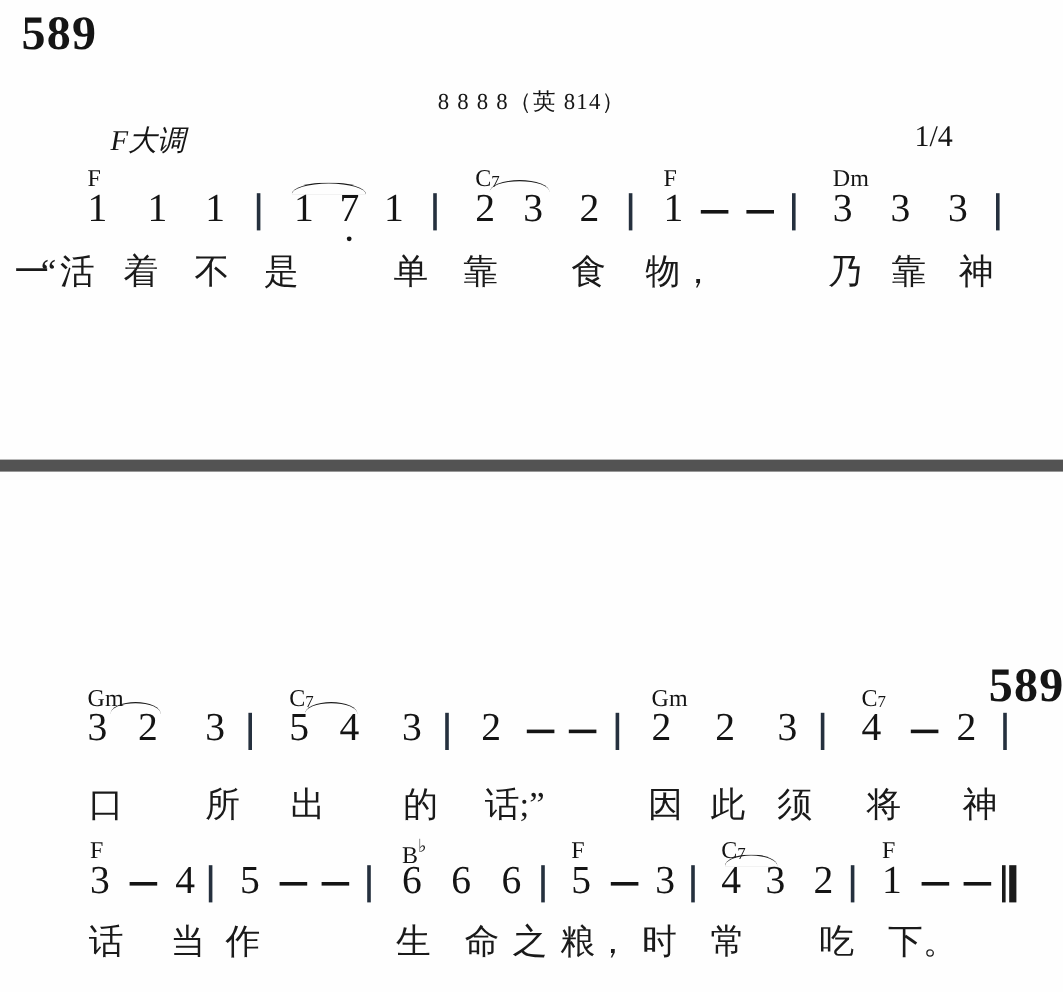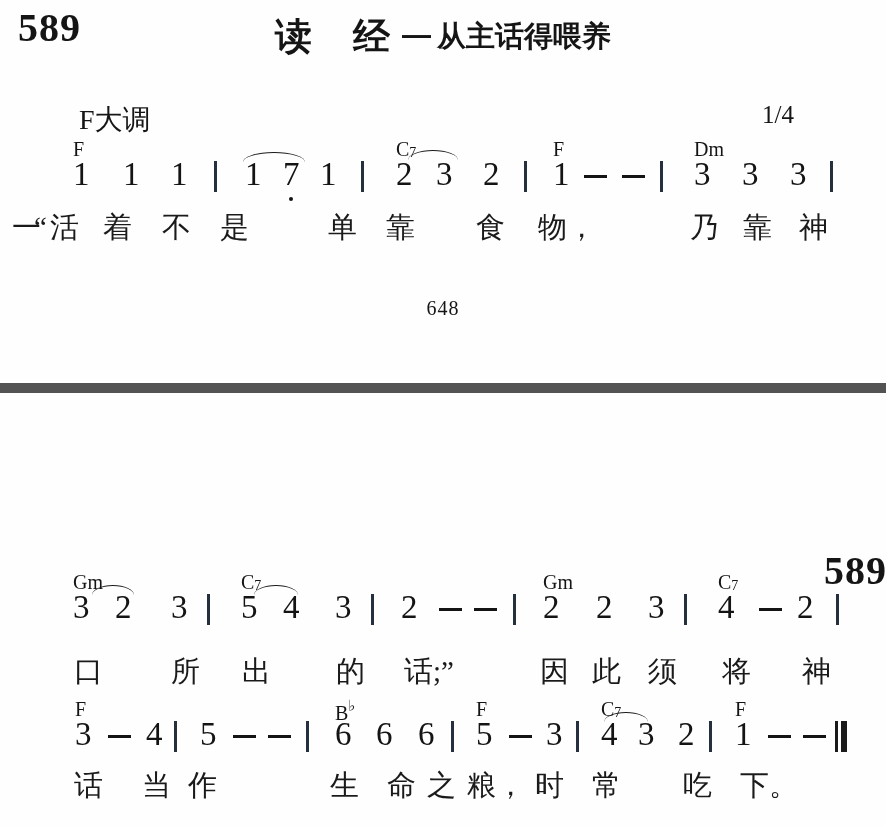--- a/index.html
+++ b/index.html
@@ -24,22 +24,22 @@
     font-weight:700;
   }
   .title-main{font-size:37px;letter-spacing:2px;}
   .title-dash{font-size:29px;margin:0 6px 0 10px;vertical-align:4px;}
   .title-sub{font-size:29px;vertical-align:3px;}
   .meter{
     position:absolute;left:0;right:0;top:76px;
     text-align:center;font-size:19px;line-height:1;letter-spacing:1px;
   }
   .key-sig{
-    position:absolute;left:79px;top:106px;
-    font-size:28px;line-height:1;
+    position:absolute;left:92px;top:106px;
+    font-size:24px;line-height:1;font-style:italic;
   }
   .time-sig{
     position:absolute;left:762px;top:102px;
     font-size:25px;line-height:1;
   }
   
   .music-line{position:absolute;left:0;width:886px;height:40px;}
   .music-line.line1{top:163px;}
   .music-line.line2{top:596px;}
   .music-line.line3{top:723px;}
@@ -98,24 +98,22 @@
     font-size:40px;font-weight:700;line-height:1;letter-spacing:1px;
   }
 </style>
 </head>
 <body>
 
 <div class="page">
 
   <div class="hymn-number">589</div>
 
-  <div class="title-row">
-    <span class="title-main">读　经</span><span class="title-dash">—</span><span class="title-sub">从主话得喂养</span>
-  </div>
-
+
+  <div class="meter">8 8 8 8（英 814）</div>
 
   <div class="key-sig">F大调</div>
   <div class="time-sig">1/4</div>
 
   <div class="music-line line1">
       <span class="chord" style="left: 73px;">F</span>
       <span class="note" style="left: 73px;">1</span>
       <span class="note" style="left: 123px;">1</span>
       <span class="note" style="left: 171px;">1</span>
       <span class="barline" style="left: 214px;"></span>
@@ -151,21 +149,20 @@
       <span class="lyric" style="left: 220px;">是</span>
       <span class="lyric" style="left: 328px;">单</span>
       <span class="lyric" style="left: 386px;">靠</span>
       <span class="lyric" style="left: 476px;">食</span>
       <span class="lyric" style="left: 538px;">物，</span>
       <span class="lyric" style="left: 690px;">乃</span>
       <span class="lyric" style="left: 743px;">靠</span>
       <span class="lyric" style="left: 799px;">神</span>
     </div>
 
-  <div class="page-num">648</div>
 
   <div class="divider"></div>
 
   <div class="hymn-number-2">589</div>
 
   <div class="music-line line2">
       <span class="chord" style="left: 73px;">Gm</span>
       <span class="note" style="left: 73px;">3</span>
       <span class="note" style="left: 115px;">2</span>
       <span class="note" style="left: 171px;">3</span>

